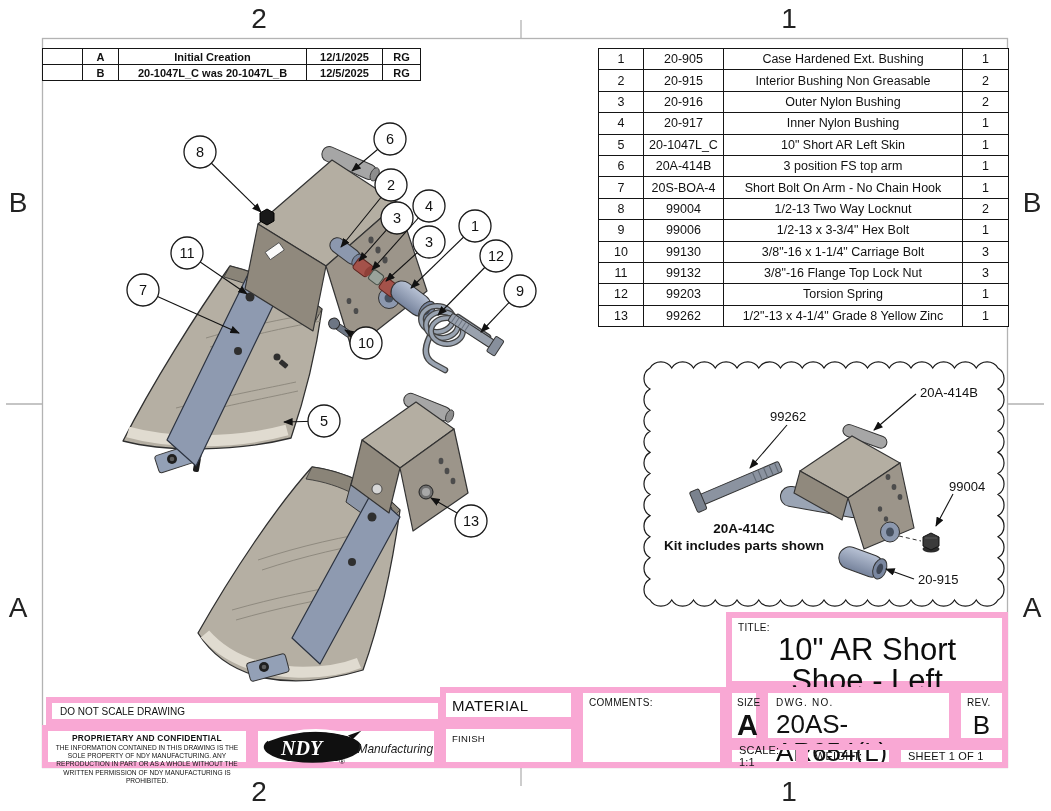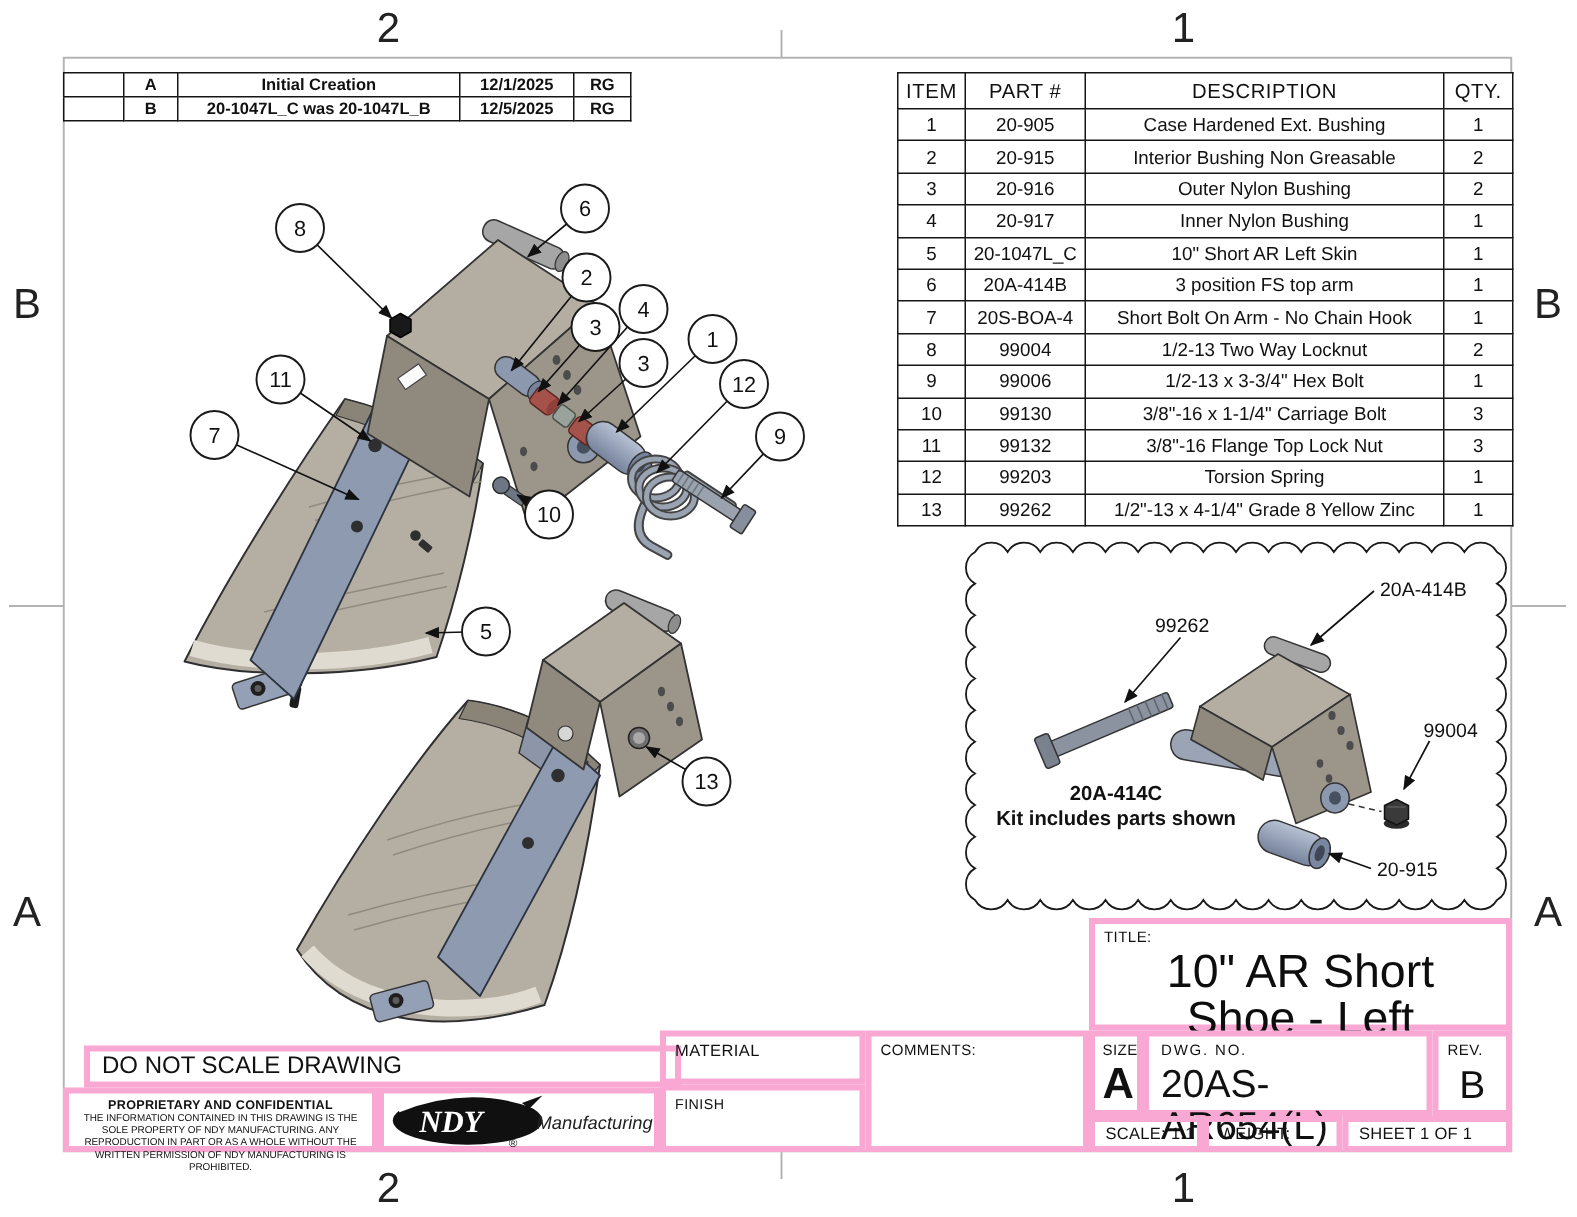--- a/index.html
+++ b/index.html
@@ -8,23 +8,23 @@
   #drawing{position:absolute;left:0;top:0;}
   table{border-collapse:collapse;table-layout:fixed;position:absolute;background:#fff;}
   td{border:1px solid #151515;text-align:center;vertical-align:middle;padding:0;overflow:hidden;white-space:nowrap;}
   .rev-table{left:42px;top:48px;width:378px;font-weight:bold;font-size:11px;}
   .rev-table .rt{height:14px;font-size:11.5px;}
   .rev-table .hd{height:20px;}
   .rev-table .dr{height:16px;}
   .parts-table{left:598px;top:48px;width:410px;font-size:12.5px;}
   .parts-table .hd td{height:23px;font-size:13.5px;letter-spacing:.4px;}
   .parts-table .dr td{height:20.4px;}
-  .box{position:absolute;border:4px solid #f9a8d4;box-sizing:border-box;}
+  .box{position:absolute;border:6px solid #f9a8d4;box-sizing:border-box;}
   .lbl{font-size:10px;letter-spacing:.3px;color:#111;}
-  .dns{left:56px;top:697px;width:398px;height:28px;display:flex;align-items:center;padding-left:8px;font-size:16px;}
+  .dns{left:46px;top:697px;width:398px;height:28px;display:flex;align-items:center;padding-left:8px;font-size:10px;}
   .prop{left:42px;top:725px;width:210px;height:43px;text-align:center;}
   .prop .pt{font-size:8.4px;font-weight:bold;margin-top:2px;letter-spacing:.2px;}
   .prop .pb{font-size:6.6px;line-height:1.24;padding:1px 5px 0;}
   .logo{left:252px;top:725px;width:188px;height:43px;display:flex;align-items:center;justify-content:center;}
   .material{left:440px;top:687px;width:137px;height:36px;}
   .finish{left:440px;top:723px;width:137px;height:45px;}
   .comments{left:577px;top:687px;width:149px;height:81px;}
   .titlebox{left:726px;top:612px;width:282px;height:75px;}
   .title-lines{text-align:center;font-size:31px;line-height:31px;margin-top:1px;color:#0d0d0d;}
   .sizebox{left:726px;top:687px;width:36px;height:57px;}
@@ -387,26 +387,20 @@
   </table>
 
 <table class="parts-table">
   <colgroup>
       <col style="width:45px">
       <col style="width:80px">
       <col style="width:239px">
       <col style="width:46px">
     </colgroup>
   <tbody>
-      <tr class="hd">
-    <td>ITEM</td>
-    <td>PART #</td>
-    <td>DESCRIPTION</td>
-    <td>QTY.</td>
-  </tr>
   <tr class="dr">
         <td>1</td>
         <td>20-905</td>
         <td>Case Hardened Ext. Bushing</td>
         <td>1</td>
       </tr>
   <tr class="dr">
         <td>2</td>
         <td>20-915</td>
         <td>Interior Bushing Non Greasable</td>
@@ -493,21 +487,21 @@
     <ellipse cx="57" cy="21" rx="51" ry="16.5" fill="#101010"></ellipse>
     <path d="M10,14 Q57,-5 102,11" stroke="#fff" stroke-width="3" fill="none"></path>
     <path d="M94,9 L108,4 L99,13 Z" fill="#101010"></path>
     <text x="24" y="29" font-family="'Liberation Serif',serif" font-style="italic" font-weight="bold" font-size="21" fill="#fff">NDY</text>
     <text x="85" y="39" font-size="8" fill="#101010">®</text>
     <text x="104" y="27" font-style="italic" font-size="12.5" fill="#222">Manufacturing</text>
   </svg>
 </div>
 
 <div class="box material">
-  <div class="lbl pad4" style="font-size:11px">MATERIAL</div>
+  <div class="lbl pad4" style="font-size:15px">MATERIAL</div>
 </div>
 <div class="box finish">
   <div class="lbl pad4" style="font-size:9.5px">FINISH</div>
 </div>
 <div class="box comments">
   <div class="lbl pad4">COMMENTS:</div>
 </div>
 
 <div class="box titlebox">
   <div class="lbl pad4">TITLE:</div>

